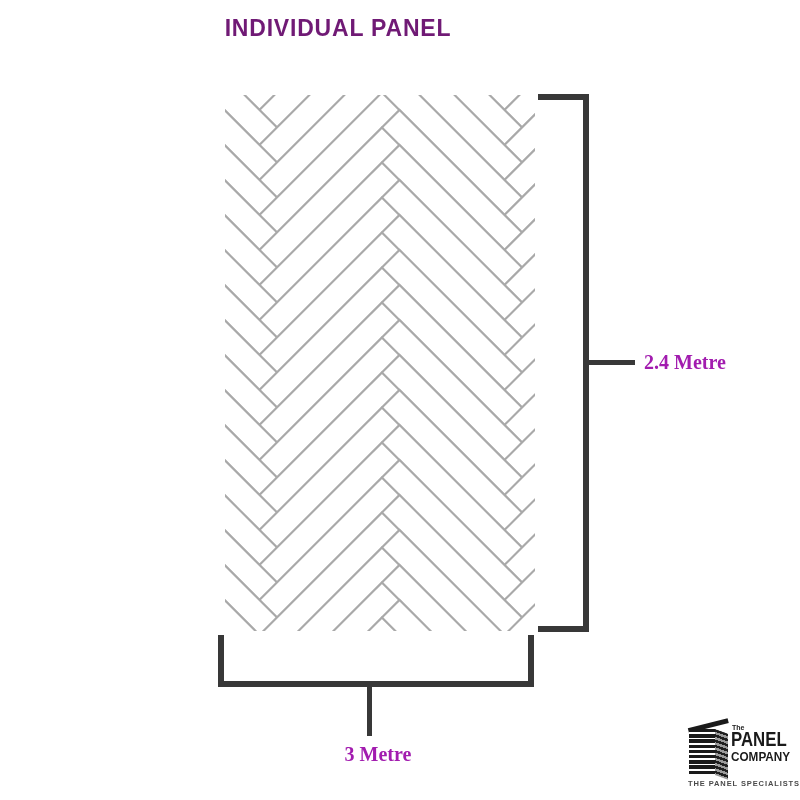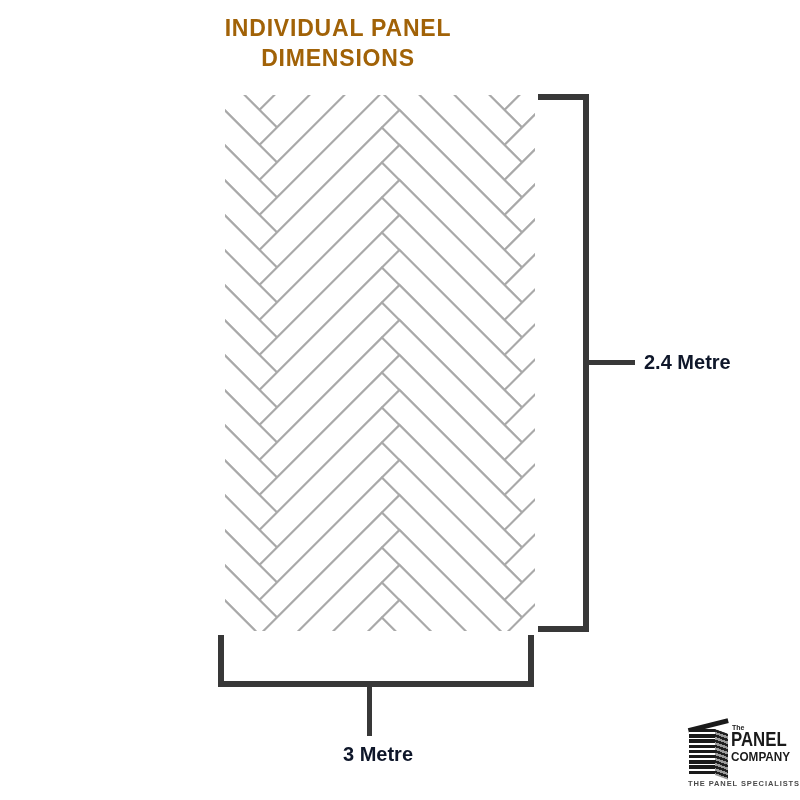--- a/index.html
+++ b/index.html
@@ -2,26 +2,26 @@
 <html><head>
 <meta charset="utf-8">
 <style>
   html,body{margin:0;padding:0;background:#ffffff;}
   .canvas{
     position:relative;width:800px;height:800px;background:#ffffff;overflow:hidden;
     font-family:"Liberation Sans","DejaVu Sans",sans-serif;
   }
   .title{
     position:absolute;left:0;top:13px;width:676px;text-align:center;
-    font-size:23px;line-height:30px;font-weight:bold;color:#a16207;letter-spacing:0.8px;
+    font-size:23px;line-height:30px;font-weight:bold;color:#701a75;letter-spacing:0.8px;
   }
   #panel-svg{position:absolute;left:225px;top:95px;}
   .bar{position:absolute;background:#383838;}
   .dim-label{
-    position:absolute;font-size:20px;font-weight:bold;color:#0f172a;white-space:nowrap;
+    position:absolute;font-size:20px;font-weight:bold;color:#a21caf;white-space:nowrap;font-family:Liberation Serif, serif;
   }
   .height-label{left:644px;top:350px;line-height:24px;}
   .width-label{left:318px;top:742px;width:120px;text-align:center;line-height:24px;}
   
   .logo{position:absolute;left:676px;top:720px;width:136px;height:72px;}
   .logo-icon{position:absolute;left:13px;top:2px;width:41px;height:54px;}
   .logo-icon .front{
     position:absolute;left:0;top:7px;width:26px;height:46px;
     background:repeating-linear-gradient(180deg,#1a1a1a 0px,#1a1a1a 3.4px,#ffffff 3.4px,#ffffff 5.2px);
   }
@@ -48,21 +48,20 @@
     font-size:7.5px;font-weight:bold;color:#4a4a4a;letter-spacing:0.9px;white-space:nowrap;
   }
 </style>
 </head>
 <body>
 
 <div class="canvas">
 
   <div class="title">
     <div>INDIVIDUAL PANEL</div>
-    <div>DIMENSIONS</div>
   </div>
 
   <svg id="panel-svg" width="310" height="536" viewBox="0 0 310 536">
     <defs>
       <clipPath id="panelClip">
           <rect x="0" y="0" width="310" height="536"></rect>
         </clipPath>
     </defs>
     <g clip-path="url(#panelClip)">
       <rect x="0" y="0" width="310" height="536" fill="#ffffff"></rect>

